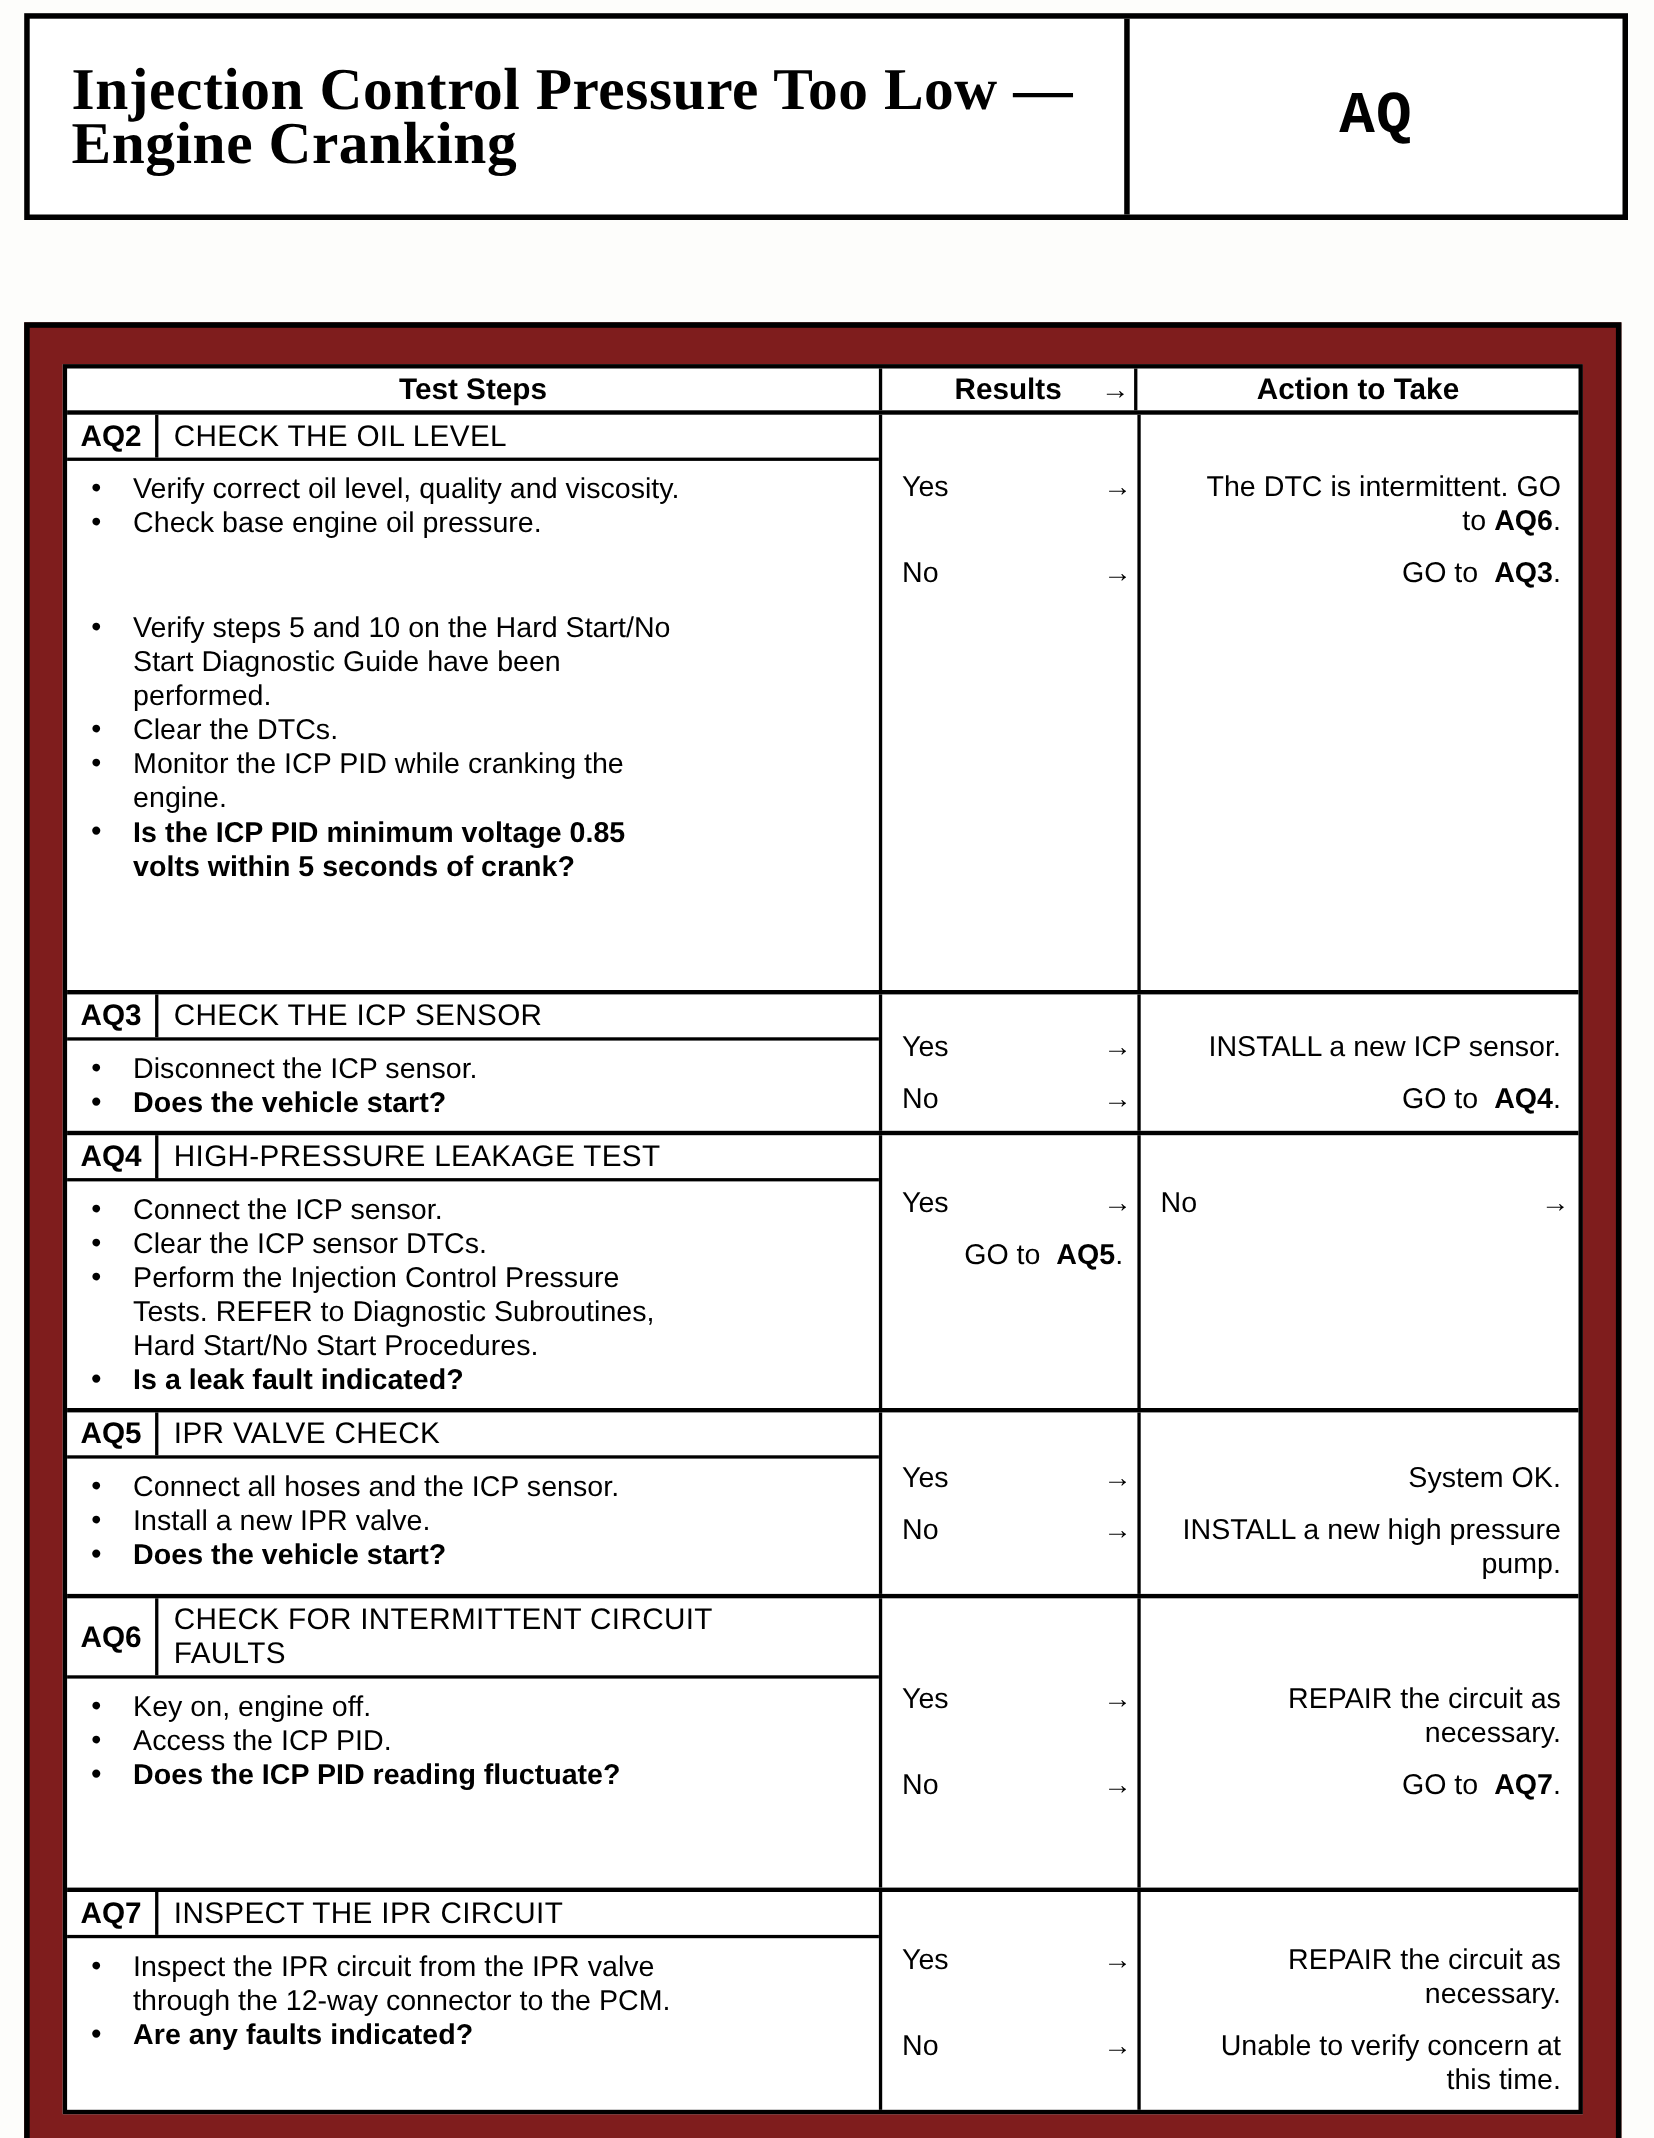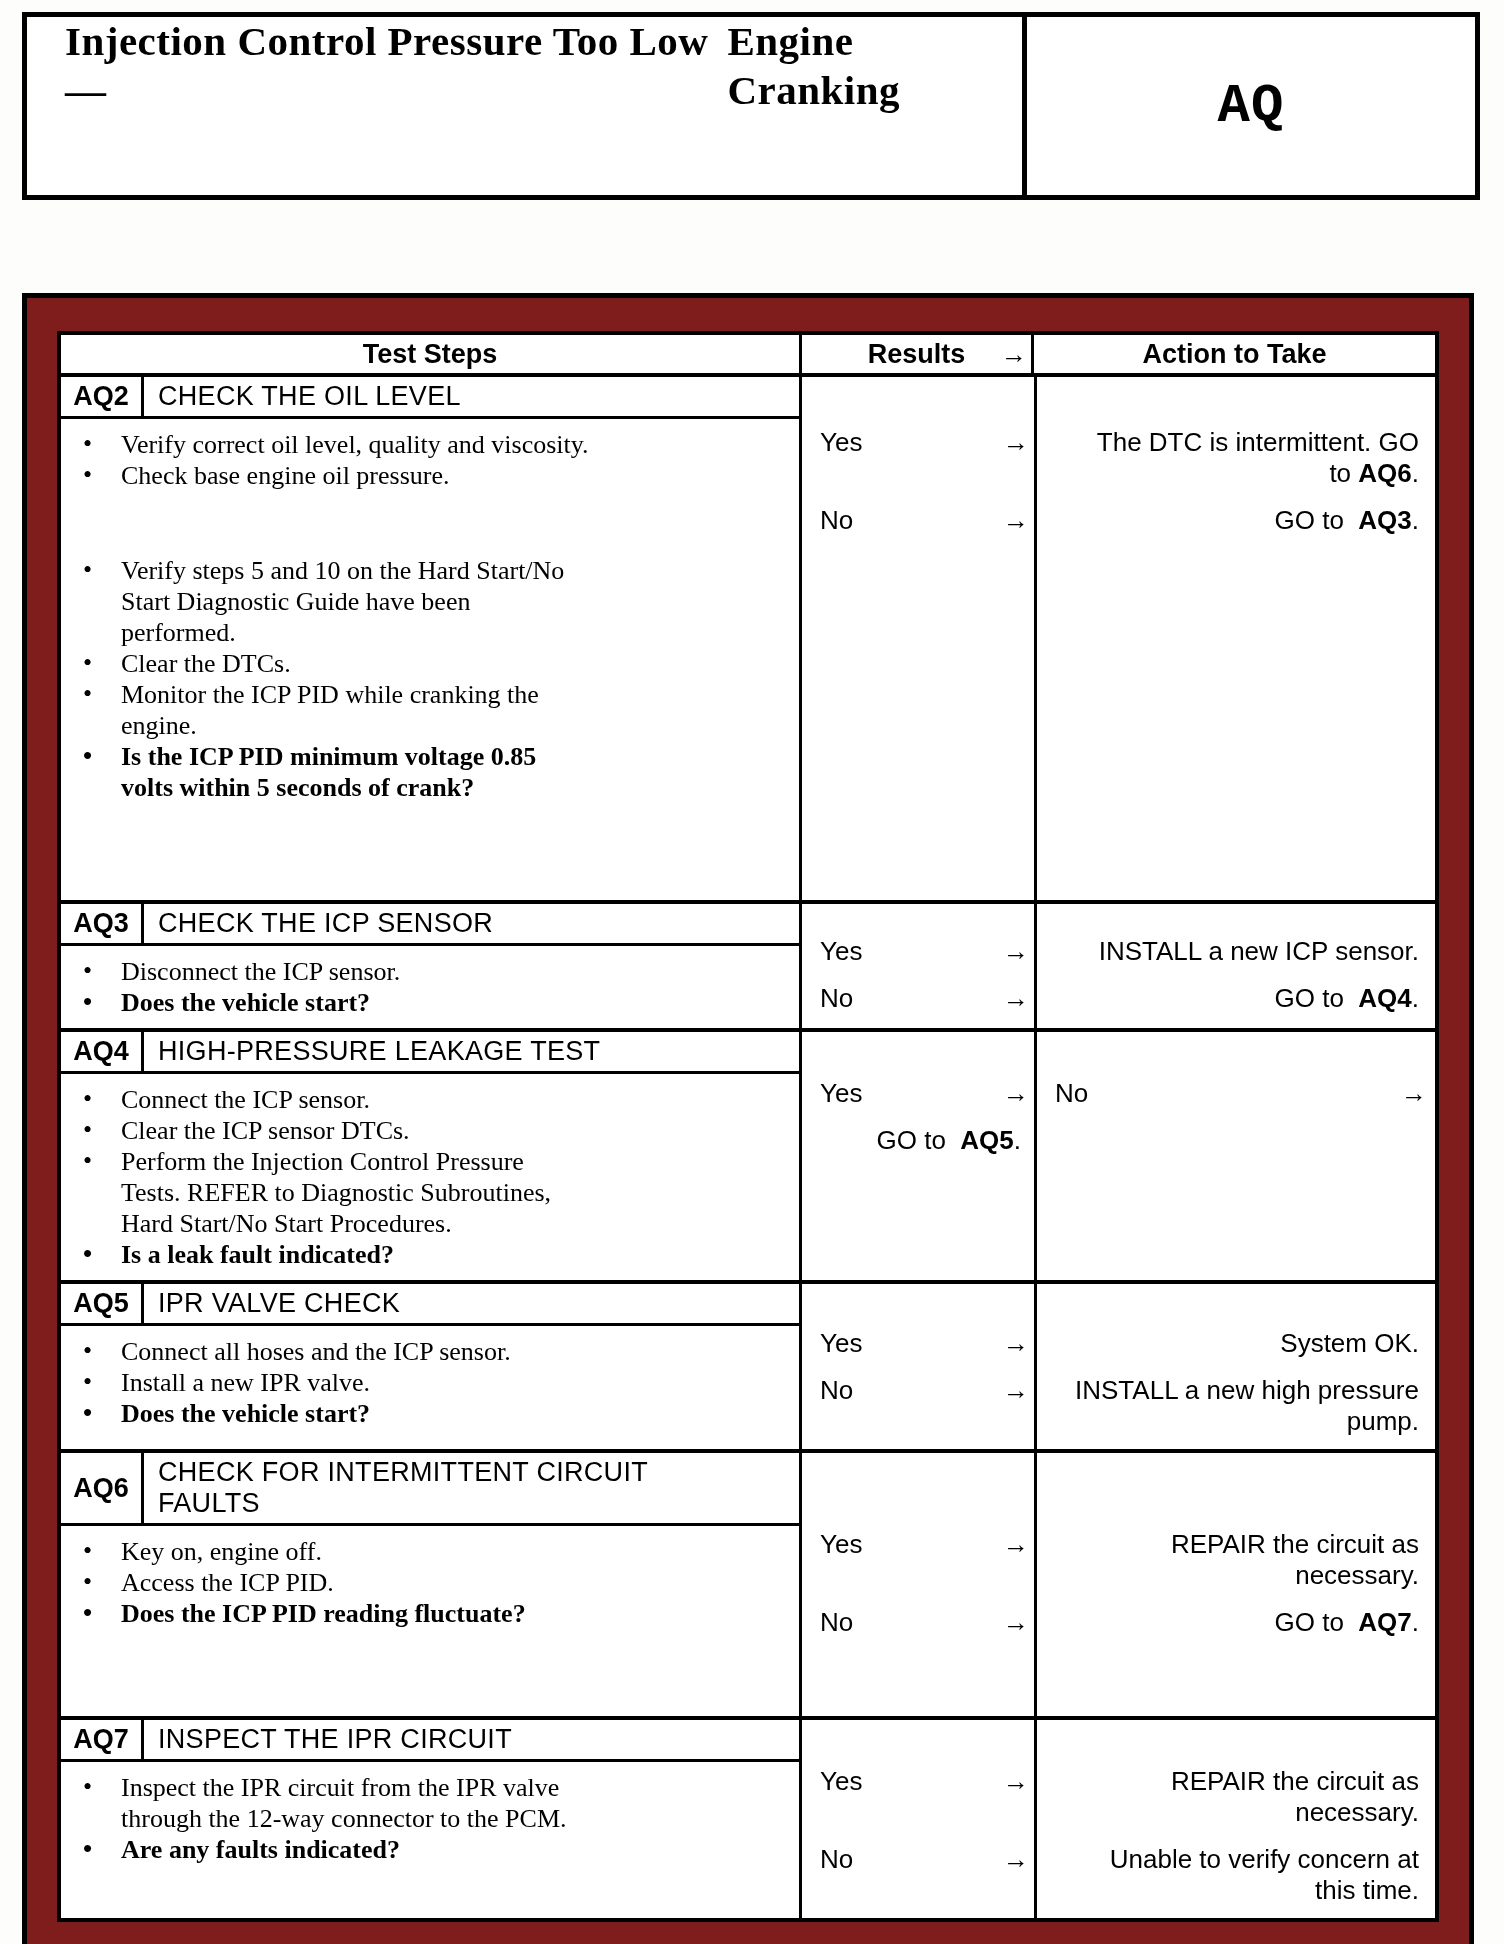--- a/index.html
+++ b/index.html
@@ -7,24 +7,24 @@
     width:1504px;height:1944px;position:relative;background:#fdfdfb;
     font-family:"Liberation Sans",sans-serif;color:#000;
     -webkit-font-smoothing:antialiased;
   }
   
   .header-box{
     position:absolute;left:22px;top:12px;width:1458px;height:188px;
     border:5px solid #000;box-sizing:border-box;display:flex;background:#fff;
   }
   .header-left{
-    flex:1;display:flex;justify-content:center;
+    flex:1;display:flex;flex-direction:column;justify-content:center;
     padding-left:38px;border-right:5px solid #000;
     font-family:"Liberation Serif",serif;font-weight:bold;
-    font-size:41px;line-height:49px;letter-spacing:.5px;
+    font-size:54px;line-height:49px;letter-spacing:.5px;
   }
   .header-right{
     width:448px;display:flex;align-items:center;justify-content:center;
     font-family:Liberation Mono, monospace;font-weight:bold;font-size:54px;letter-spacing:1px;
   }
   
   .content-box{
     position:absolute;left:22px;top:245px;width:1452px;height:1683px;
     border:5px solid #000;box-sizing:border-box;background:#7f1d1d;margin-top:48px;
   }
@@ -47,21 +47,21 @@
   .code-cell{
     width:83px;border-right:3px solid #000;display:flex;align-items:center;justify-content:center;
     font-weight:bold;font-size:27px;box-sizing:border-box;padding:4px 0;
   }
   .title-cell{
     flex:1;display:flex;align-items:center;padding:4px 8px 4px 14px;
     font-size:27px;white-space:pre-wrap;letter-spacing:.3px;
   }
   .body{padding:10px 10px 10px 16px;font-size:26px;line-height:31px;flex:1;}
   .note{white-space:pre-wrap;margin:2px 0 6px 0;}
-  ul.bullets{list-style:none;margin:0;padding:0;font-family:Liberation Serif, serif;}
+  ul.bullets{list-style:none;margin:0;padding:0;}
   li.bullet{position:relative;padding-left:44px;white-space:pre-wrap;}
   li.bullet::before{content:"\2022";position:absolute;left:6px;top:-1px;}
   li.bullet.bold{font-weight:bold;}
   li.bullet.gap{margin-top:64px;}
   
   .sec-out{
     width:636px;border-left:3px solid #000;position:relative;
     display:grid;grid-template-columns:235px 1fr;row-gap:16px;align-content:start;
     padding-bottom:12px;box-sizing:border-box;
   }

